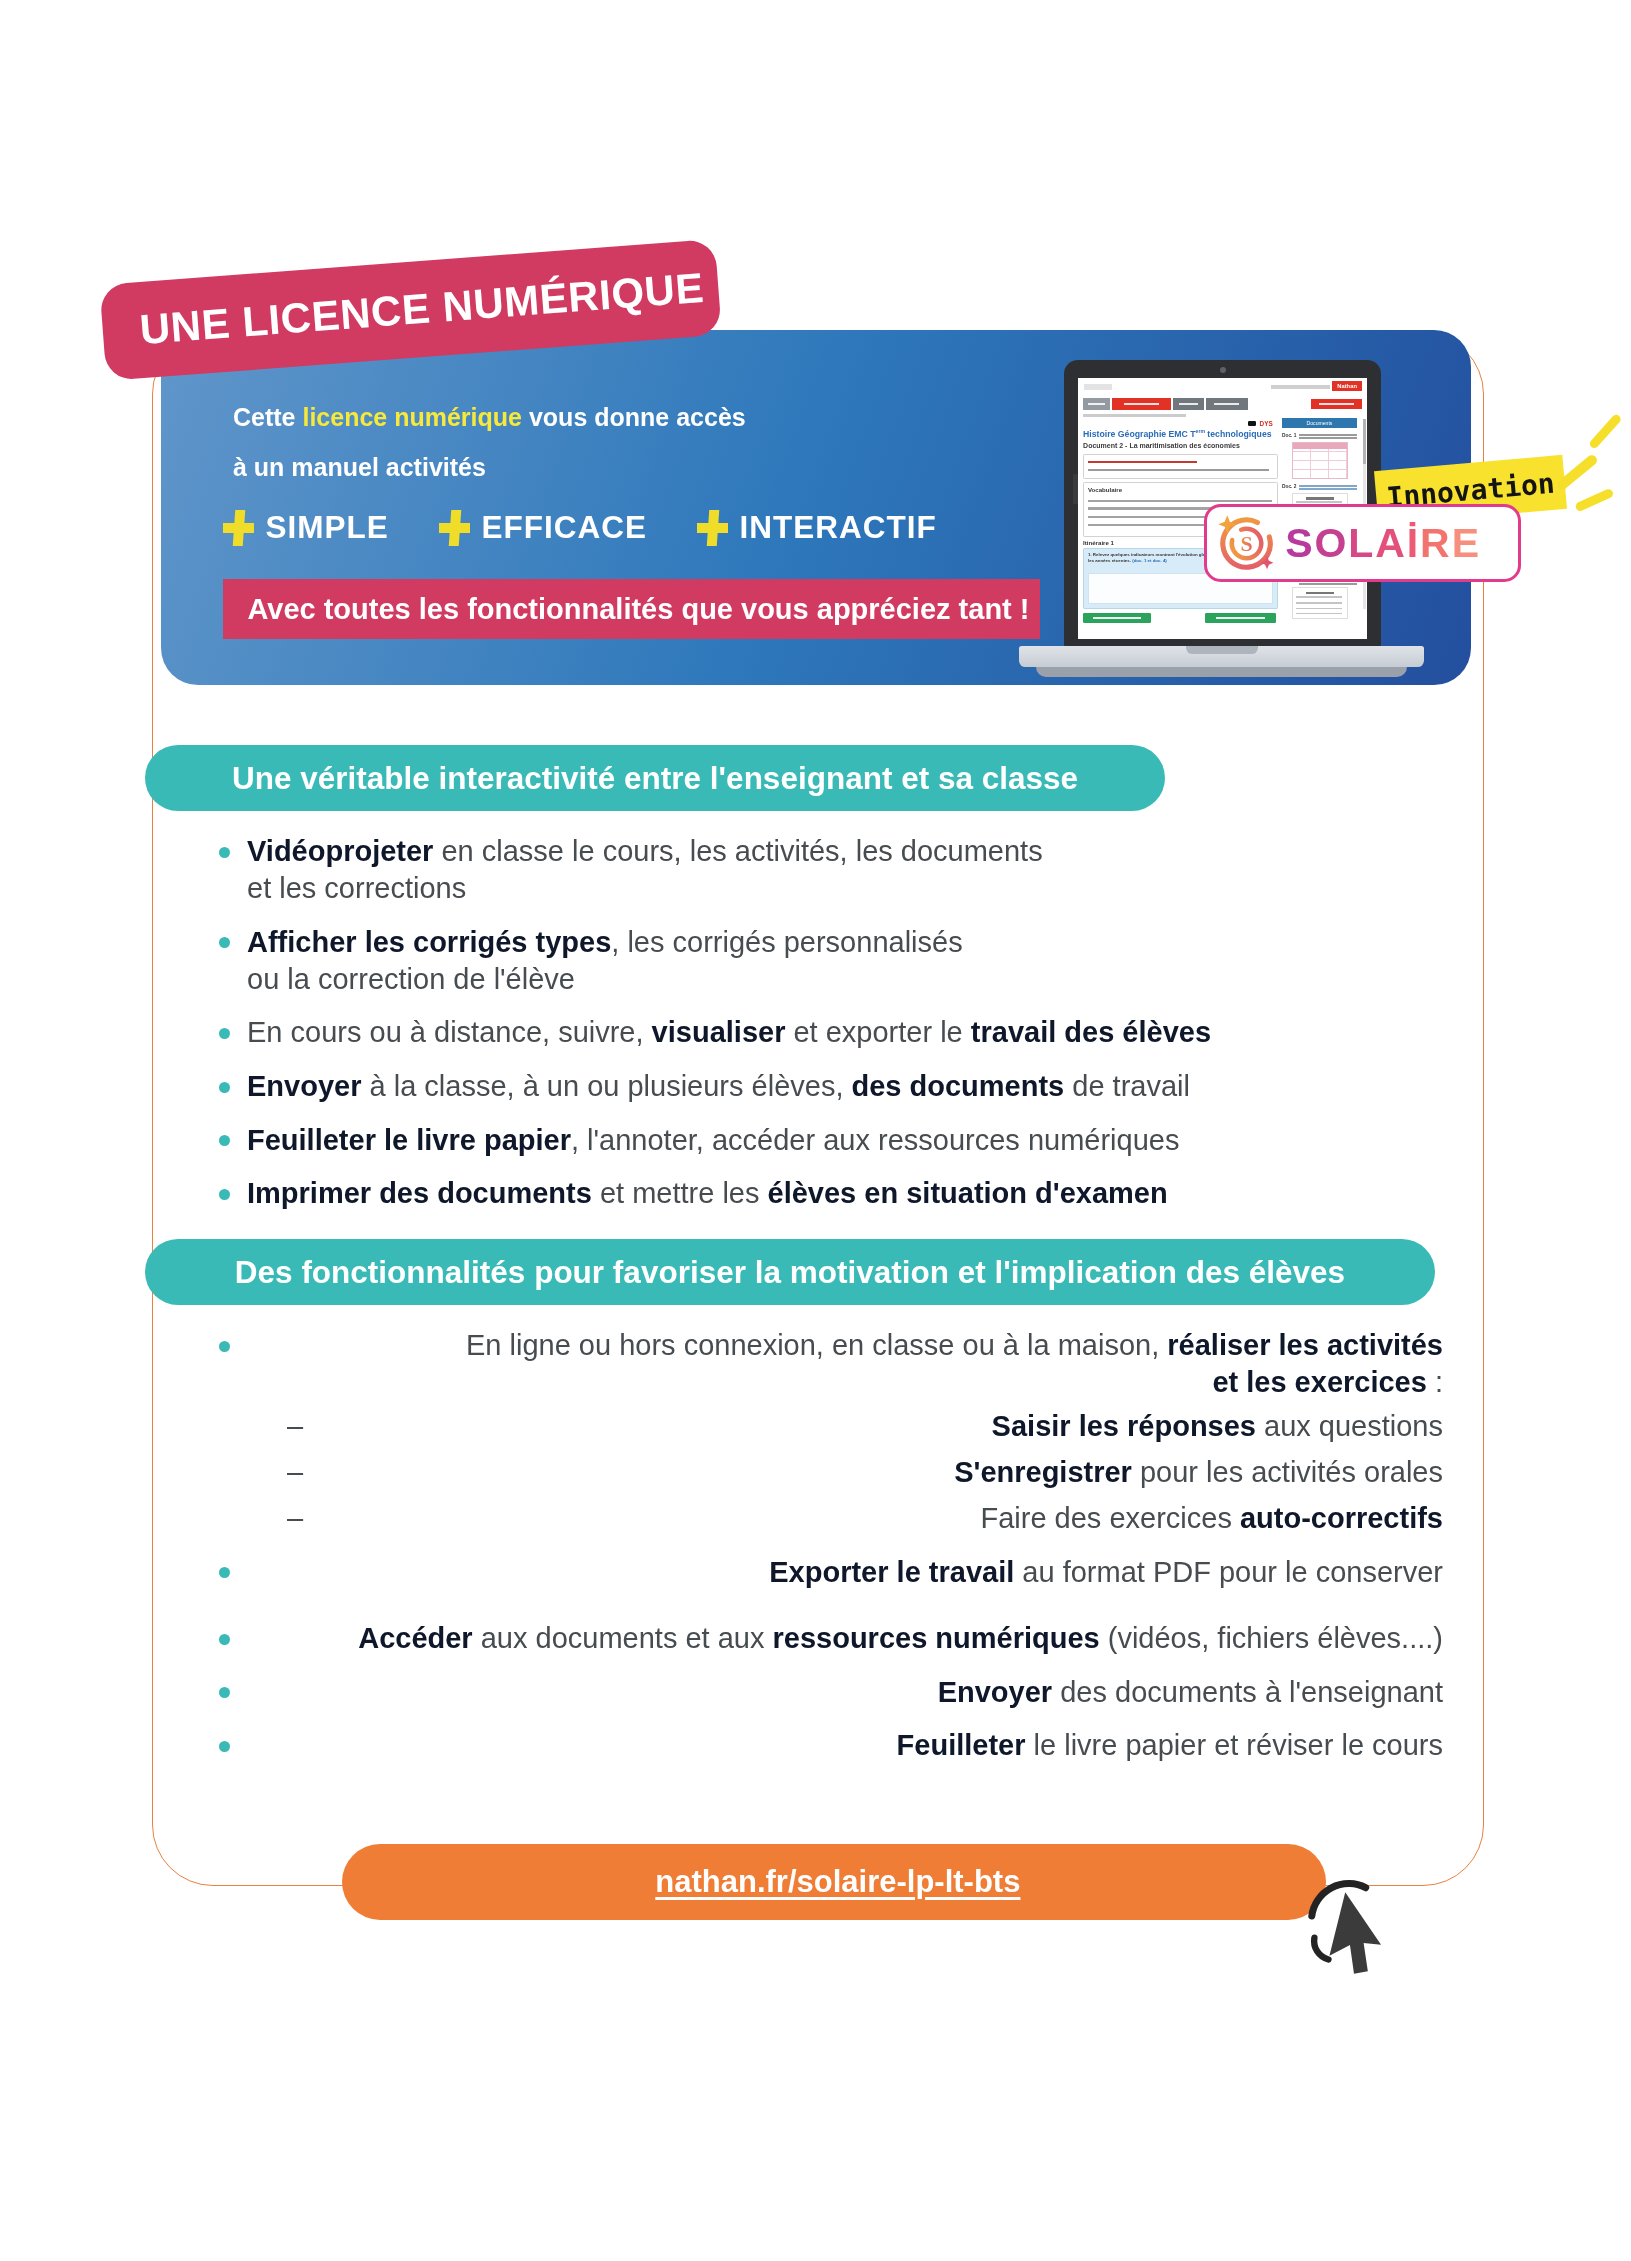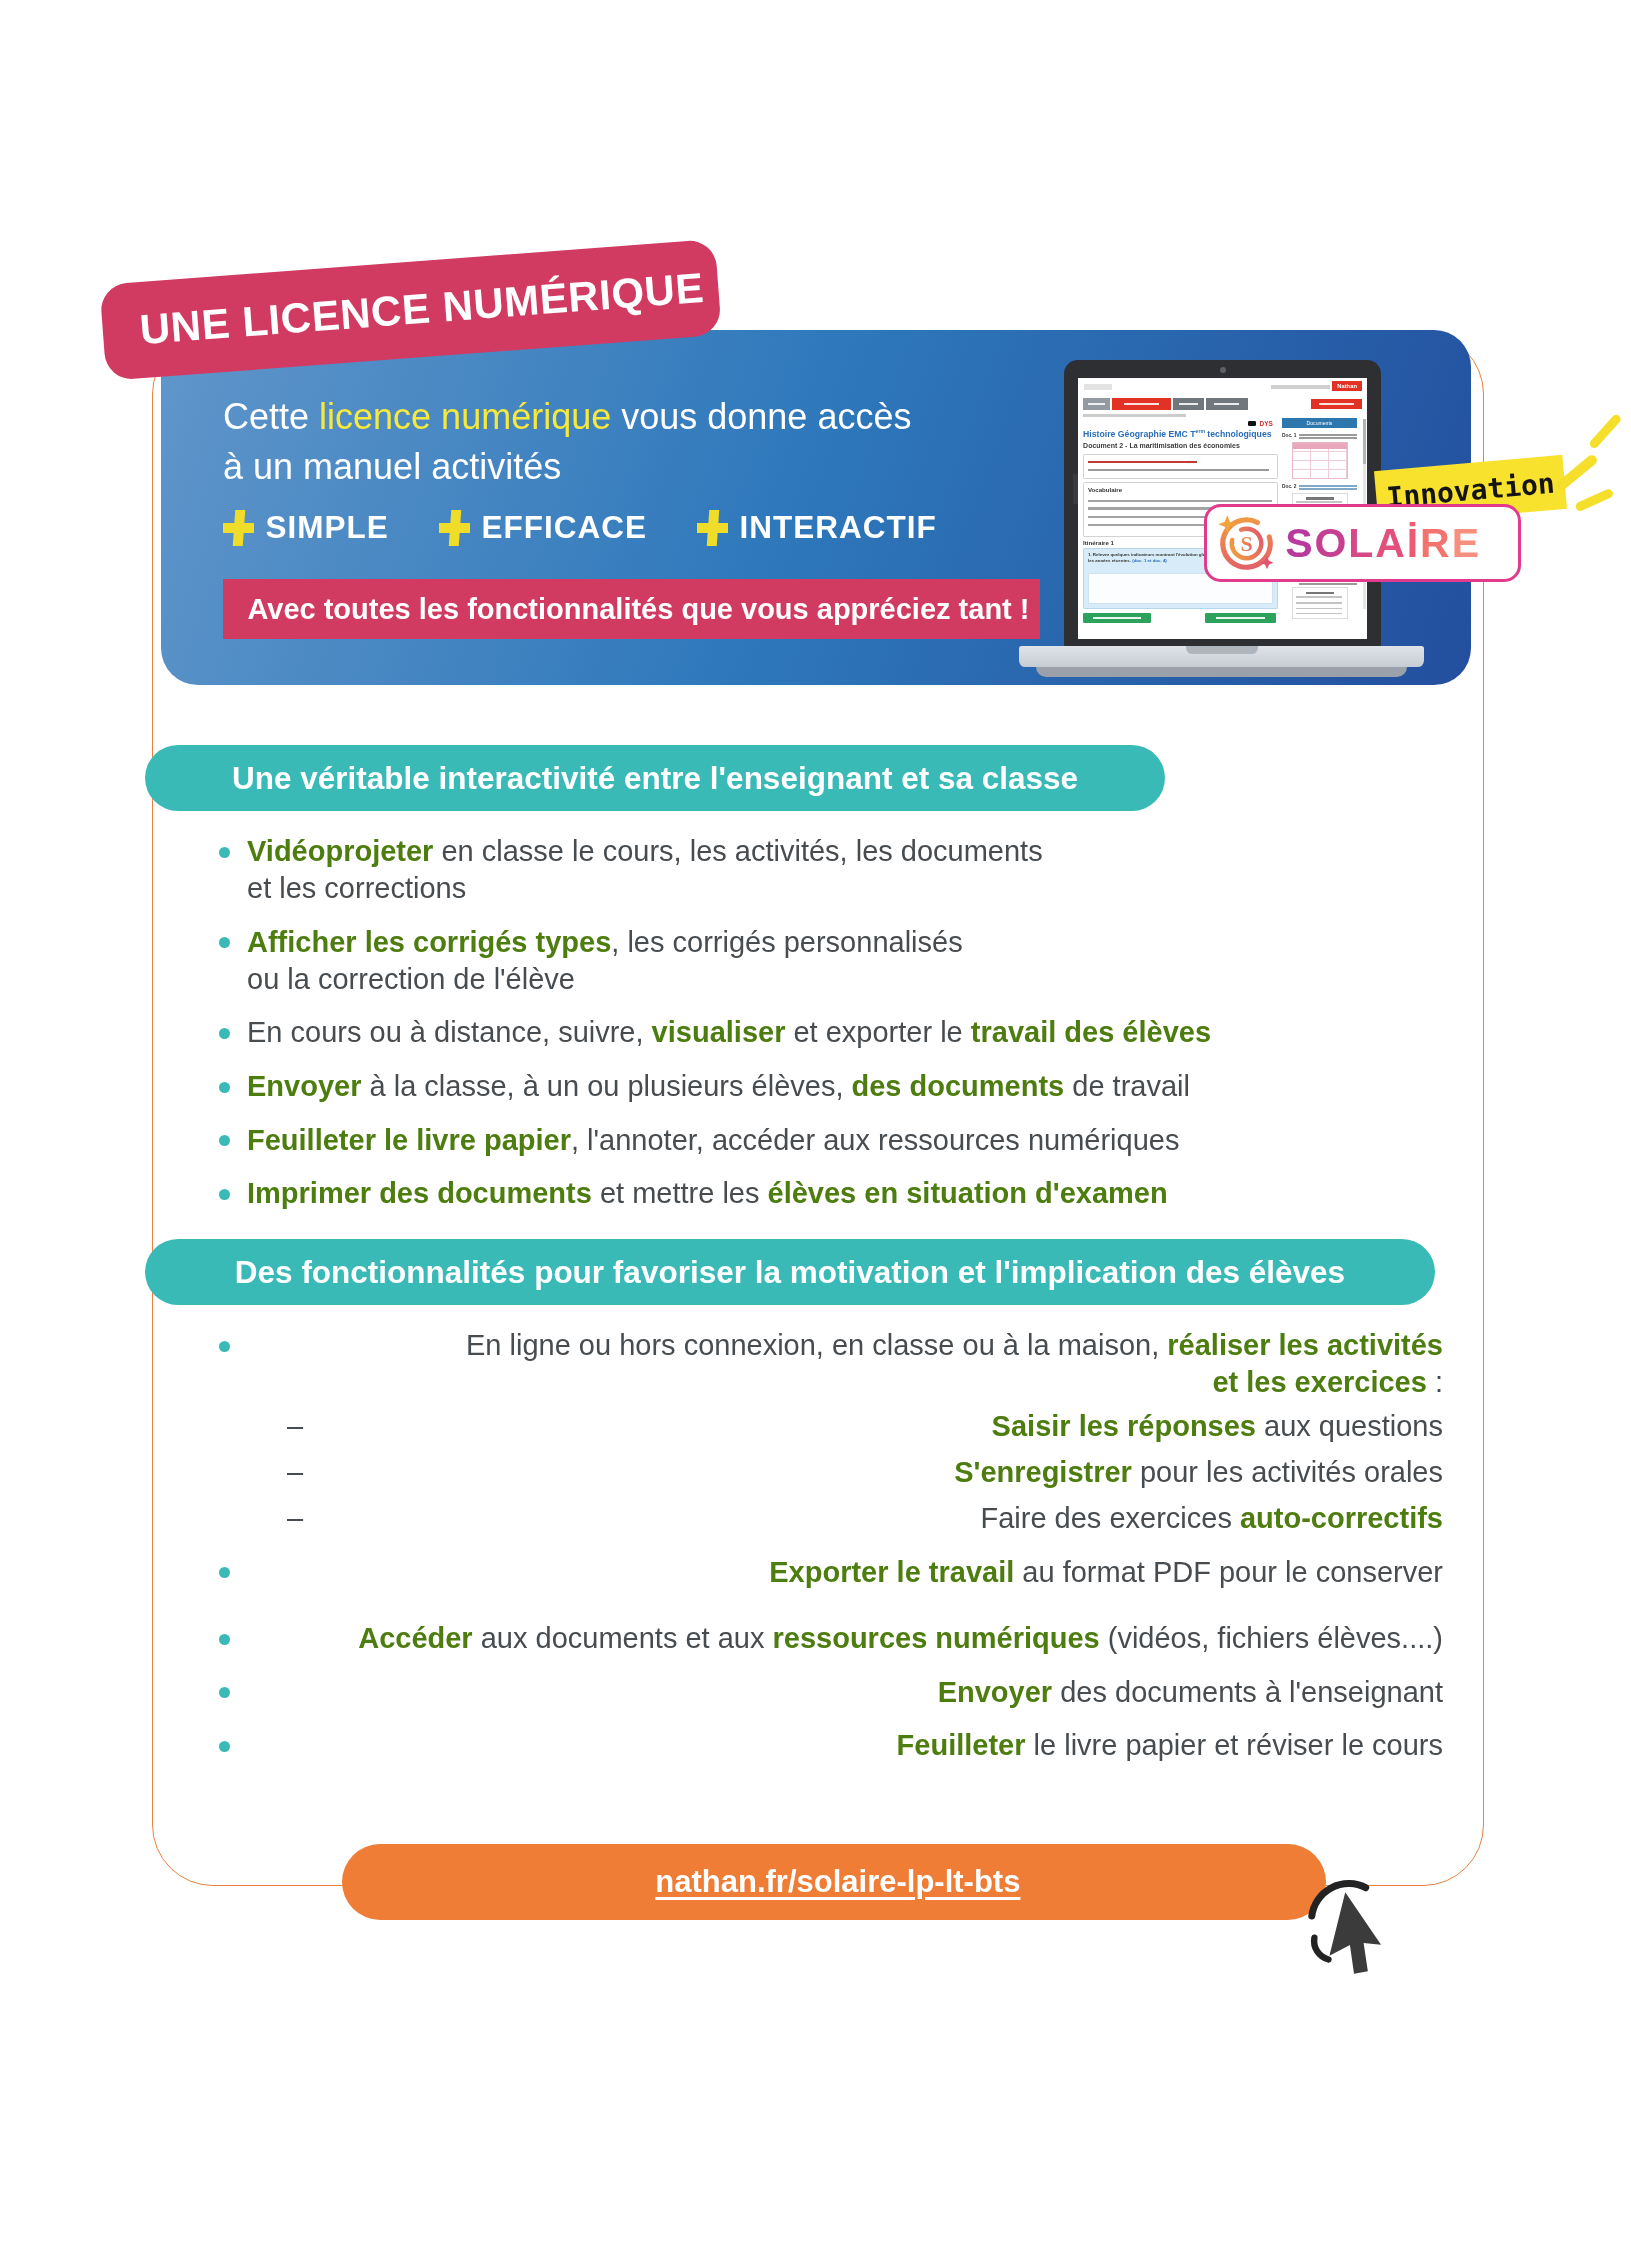--- a/index.html
+++ b/index.html
@@ -6,21 +6,21 @@
   .page{position:relative;width:1632px;height:2261px;background:#ffffff;overflow:hidden;
         font-family:"Liberation Sans","DejaVu Sans",sans-serif;}
 
   
   .content-frame{position:absolute;left:152px;top:333px;width:1330px;height:1551px;
     border:1.9px solid #E8823F;border-radius:61px;background:#ffffff;z-index:0;}
 
   
   .hero{position:absolute;left:161px;top:330px;width:1310px;height:355px;border-radius:37px;
     background:linear-gradient(110deg,#6096CA 0%,#2E78BB 48%,#234F9E 100%);z-index:1;}
-  .hero-title{position:absolute;left:62px;top:62px;font-size:36px;line-height:50px;font-weight:normal;color:#ffffff;}
+  .hero-title{position:absolute;left:72px;top:62px;font-size:25px;line-height:50px;font-weight:bold;color:#ffffff;}
   .hero-title .hl{color:#F7E93B;}
   .features{position:absolute;left:62px;top:179px;display:flex;gap:50px;align-items:center;}
   .feature{display:flex;align-items:center;gap:11.6px;}
   .plus{position:relative;width:31px;height:36px;flex:0 0 auto;}
   .plus::before{content:"";position:absolute;left:11px;top:0;width:9.6px;height:36px;background:#EFDD2A;transform:skewX(-4deg);}
   .plus::after{content:"";position:absolute;left:0;top:13.5px;width:31px;height:9.6px;background:#EFDD2A;}
   .feature .label{font-size:31.5px;font-weight:bold;color:#ffffff;letter-spacing:1px;}
   .hero-banner{position:absolute;left:62px;top:249px;width:817px;height:60px;background:#D13A61;
     display:flex;align-items:center;padding-left:24.4px;box-sizing:border-box;
     font-size:29px;font-weight:bold;color:#ffffff;}
@@ -119,21 +119,21 @@
 
   
   .sections{position:absolute;left:145px;top:745px;width:1298px;z-index:3;}
   .pill{height:66px;border-radius:33px;background:#3ABAB6;display:flex;align-items:center;justify-content:center;
     color:#ffffff;font-size:31.5px;font-weight:bold;box-sizing:border-box;padding:0 26px;margin-bottom:22px;}
   .section:nth-of-type(1) .pill{width:1020px;}
   .section:nth-of-type(2) .pill{width:1290px;}
   .section ul{list-style:none;margin:0;padding:0 0 0 74px;}
   .section li.bullet{position:relative;padding-left:28px;font-size:29px;line-height:37px;color:#474c50;margin-bottom:16.7px;}
   .section li.bullet::before{content:"";position:absolute;left:0;top:13.5px;width:11px;height:11px;border-radius:50%;background:#3ABAB6;}
-  .section li .b,.section li b{font-weight:bold;color:#4d7c0f;}
+  .section li .b,.section li b{font-weight:bold;color:#0f172a;}
   .section ul.sub{padding:6.4px 0 0 40px;}
   .section ul.sub li{position:relative;padding-left:23px;font-size:29px;line-height:37px;color:#474c50;margin-bottom:9px;}
   .section ul.sub li::before{content:"–";position:absolute;left:0;top:0;color:#474c50;}
   .section li.gap{margin-top:29.6px;}
   .section.second{margin-top:27px;text-align:right;}
 
   
   .footer-pill{position:absolute;left:342px;top:1844px;width:984px;height:76px;border-radius:38px;background:#EF7D35;
     z-index:4;display:flex;align-items:center;justify-content:center;color:#fff;font-size:31px;font-weight:bold;}
   .footer-pill .link{text-decoration:underline;text-underline-offset:5.1px;text-decoration-thickness:2.6px;margin-left:7.7px;}

